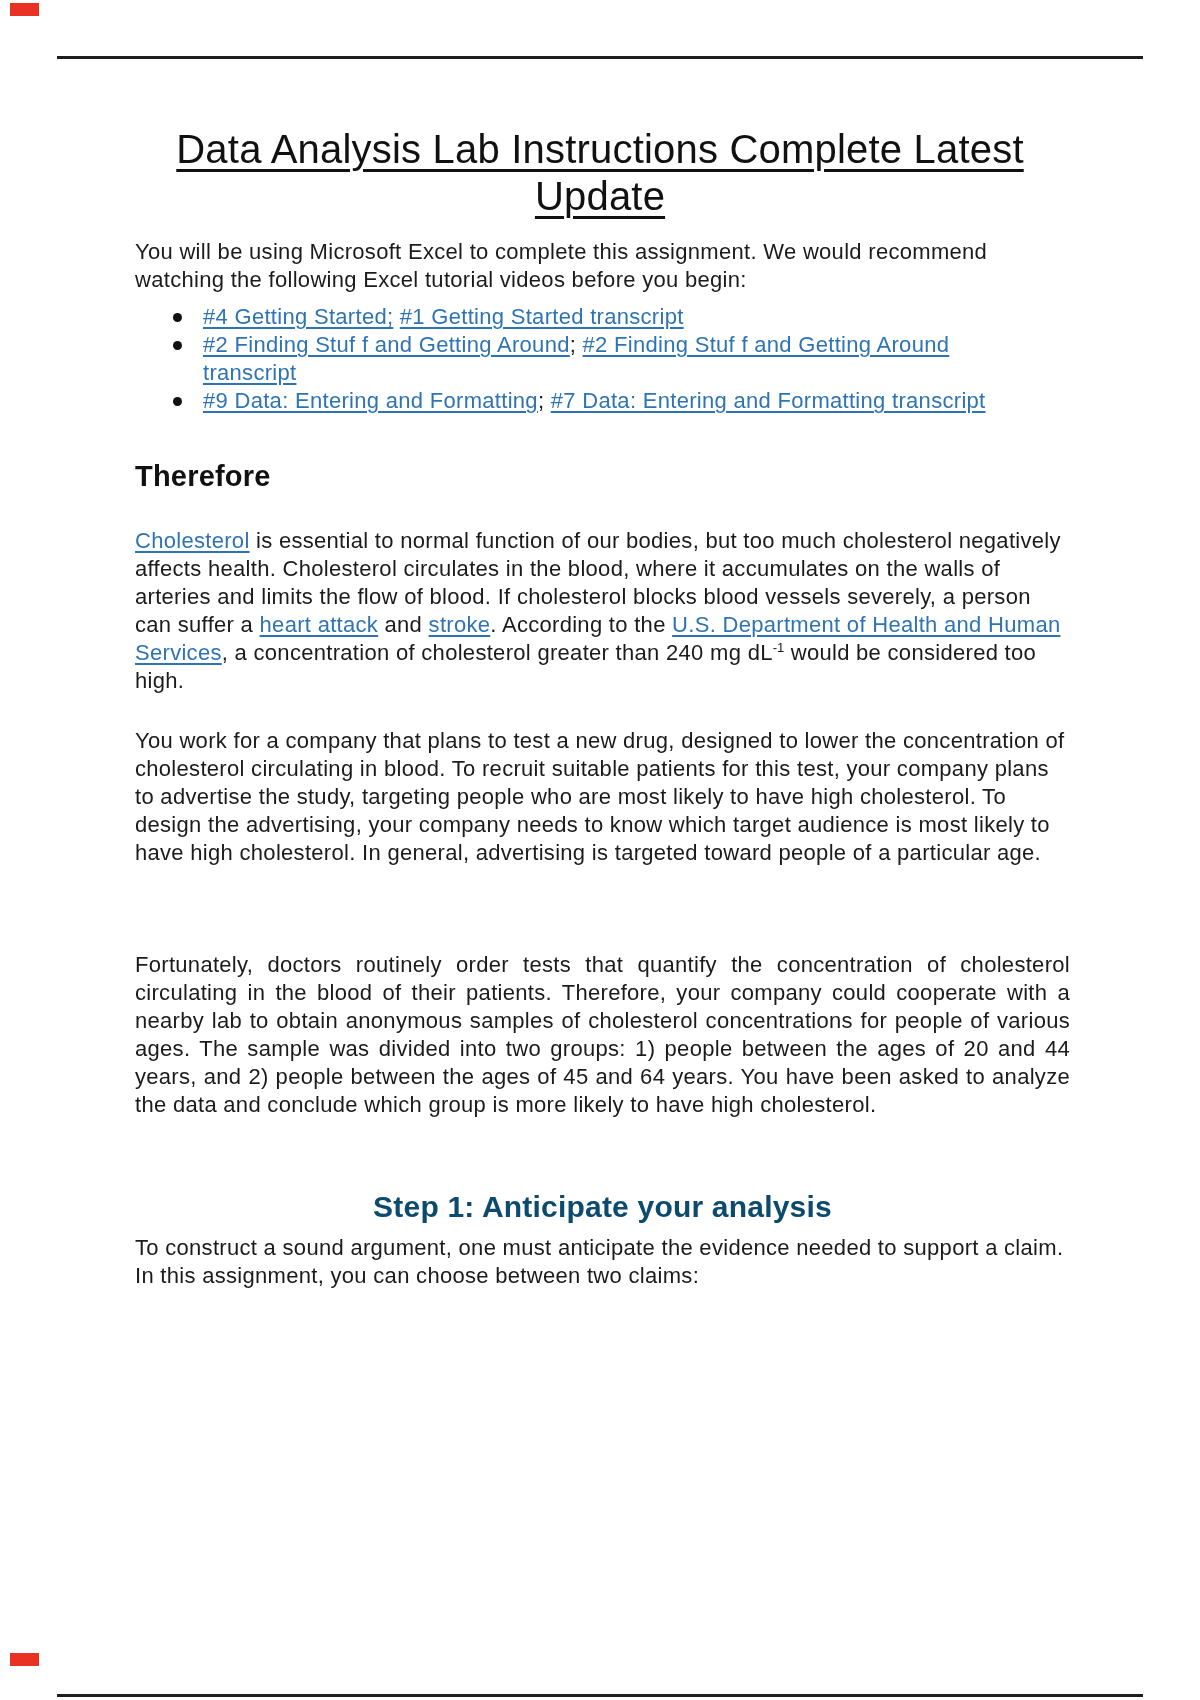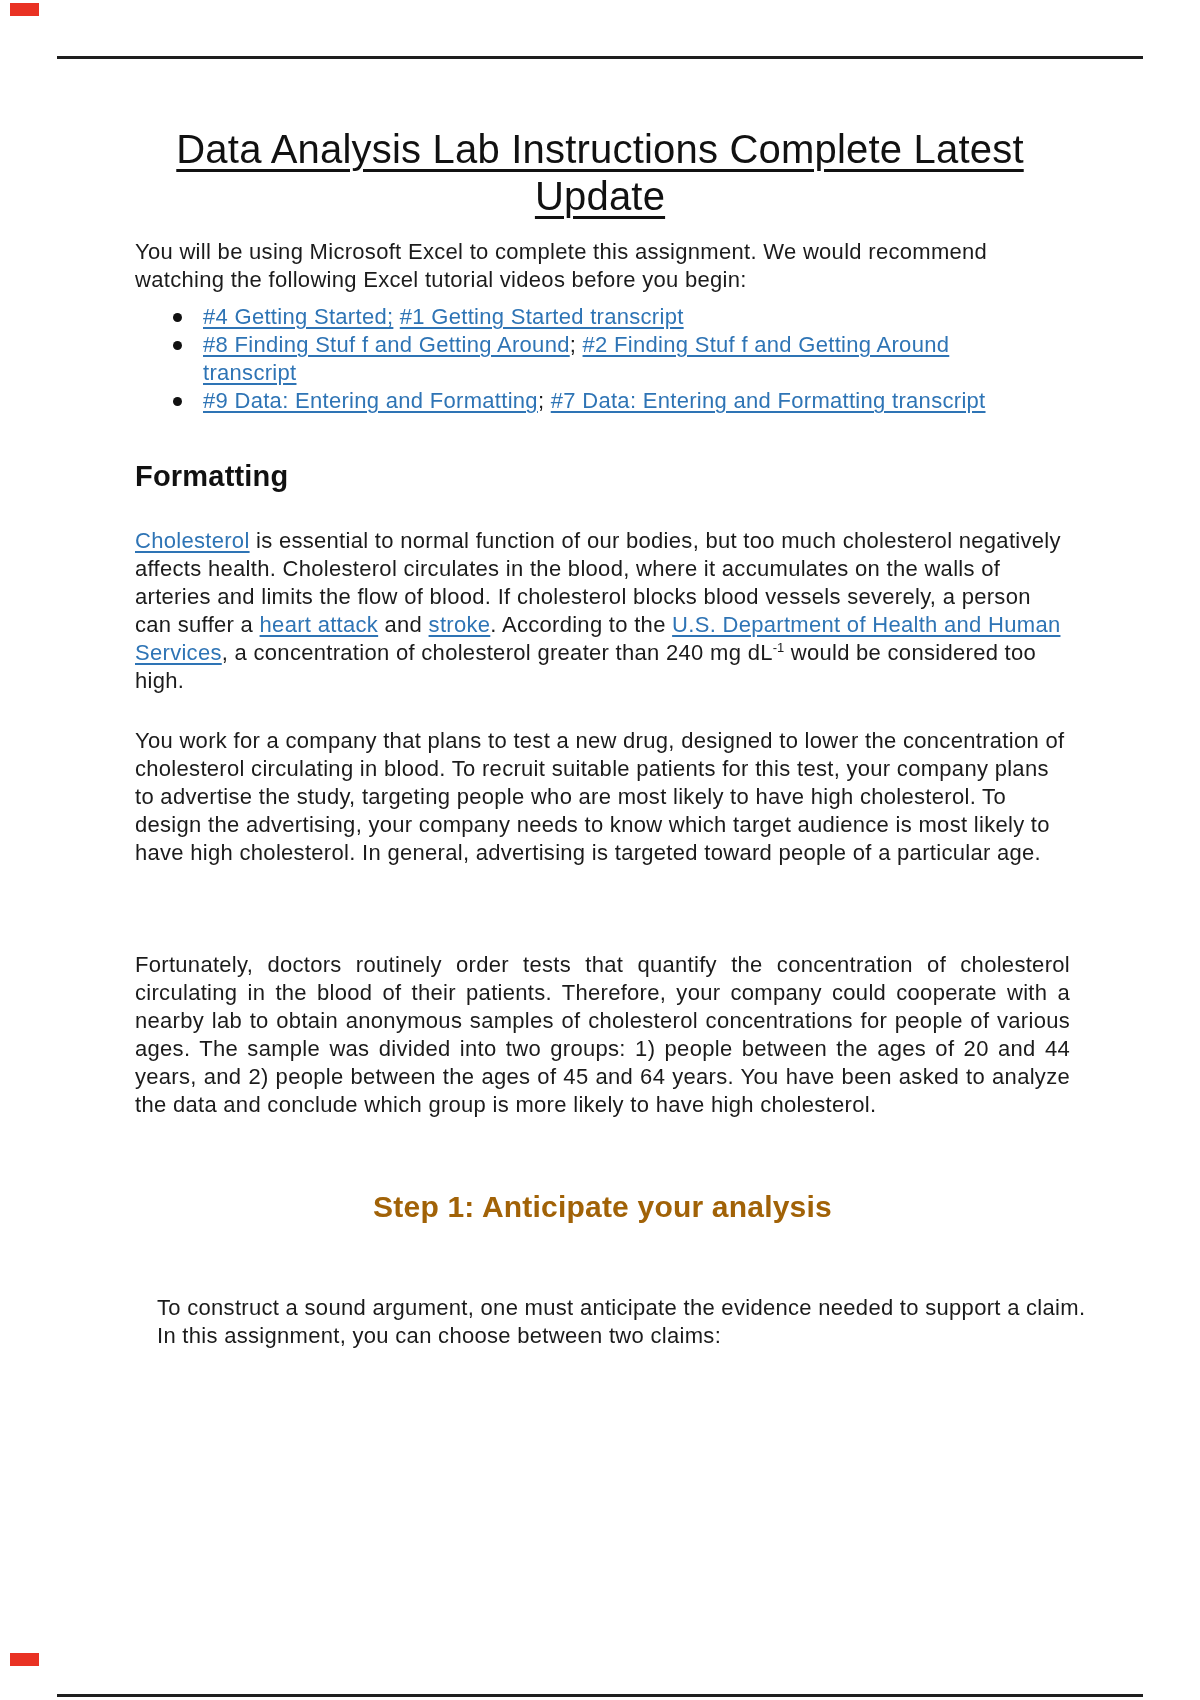--- a/index.html
+++ b/index.html
@@ -105,23 +105,23 @@
   .para-2 { top: 727px; }
   .para-3 { top: 951px; text-align: justify; }
 
   h2.step-heading {
     top: 1188px;
     text-align: center;
     font-size: 30px;
     line-height: 38px;
     font-weight: bold;
     letter-spacing: 0.2px;
-    color: #a16207;
+    color: #0c4a6e;
   }
-  .final-para { top: 1294px; margin-left: 22px; }
+  .final-para { top: 1234px; }
 
   sup.exp {
     font-size: 13px;
     line-height: 0;
     letter-spacing: 0;
   }
 </style>
 </head>
 <body>
 
@@ -134,29 +134,29 @@
 
   <p class="block intro-para">You will be using Microsoft Excel to complete this assignment. We would recommend watching the following Excel tutorial videos before you begin:</p>
 
   <ul class="block tutorial-list">
     <li>
       <span class="bullet-dot"></span>
       <a class="doc-link">#4 Getting Started;</a><span class="sep"> </span><a class="doc-link">#1 Getting Started transcript</a>
     </li>
     <li>
       <span class="bullet-dot"></span>
-      <a class="doc-link">#8 Finding Stuf f and Getting Around</a><span class="sep">; </span><a class="doc-link">#2 Finding Stuf f and Getting Around transcript</a>
+      <a class="doc-link">#2 Finding Stuf f and Getting Around</a><span class="sep">; </span><a class="doc-link">#2 Finding Stuf f and Getting Around transcript</a>
     </li>
     <li>
       <span class="bullet-dot"></span>
       <a class="doc-link">#9 Data: Entering and Formatting</a><span class="sep">; </span><a class="doc-link">#7 Data: Entering and Formatting transcript</a>
     </li>
   </ul>
 
-  <h2 class="block section-heading">Formatting</h2>
+  <h2 class="block section-heading">Therefore</h2>
 
   <p class="block para-1"><a class="doc-link">Cholesterol</a><span> is essential to normal function of our bodies, but too much cholesterol negatively affects health. Cholesterol circulates in the blood, where it accumulates on the walls of arteries and limits the flow of blood. If cholesterol blocks blood vessels severely, a person can suffer a </span><a class="doc-link">heart attack</a><span> and </span><a class="doc-link">stroke</a><span>. According to the </span><a class="doc-link">U.S. Department of Health and Human Services</a><span>, a concentration of cholesterol greater than 240 mg dL</span><sup class="exp">-1</sup><span> would be considered too high.</span></p>
 
   <p class="block para-2">You work for a company that plans to test a new drug, designed to lower the concentration of cholesterol circulating in blood. To recruit suitable patients for this test, your company plans to advertise the study, targeting people who are most likely to have high cholesterol. To design the advertising, your company needs to know which target audience is most likely to have high cholesterol. In general, advertising is targeted toward people of a particular age.</p>
 
   <p class="block para-3">Fortunately, doctors routinely order tests that quantify the concentration of cholesterol circulating in the blood of their patients. Therefore, your company could cooperate with a nearby lab to obtain anonymous samples of cholesterol concentrations for people of various ages. The sample was divided into two groups: 1) people between the ages of 20 and 44 years, and 2) people between the ages of 45 and 64 years. You have been asked to analyze the data and conclude which group is more likely to have high cholesterol.</p>
 
   <h2 class="block step-heading">Step 1: Anticipate your analysis</h2>
 
   <p class="block final-para">To construct a sound argument, one must anticipate the evidence needed to support a claim. In this assignment, you can choose between two claims:</p>

